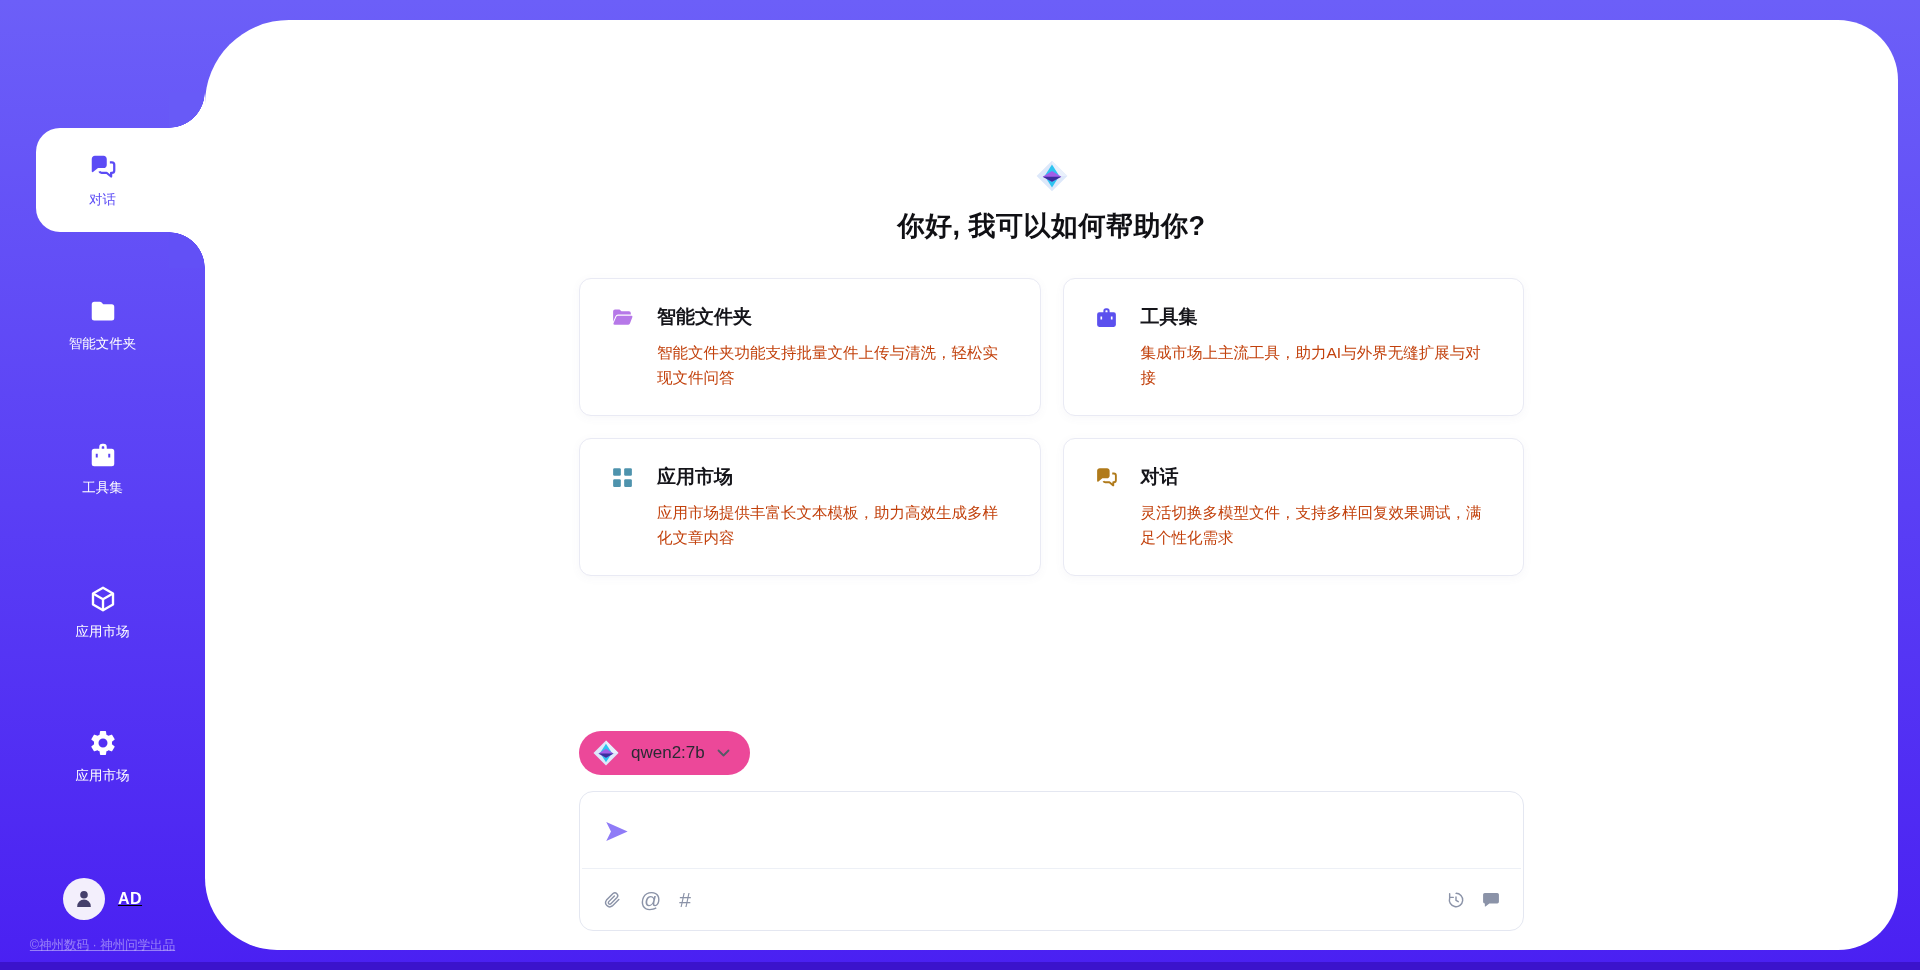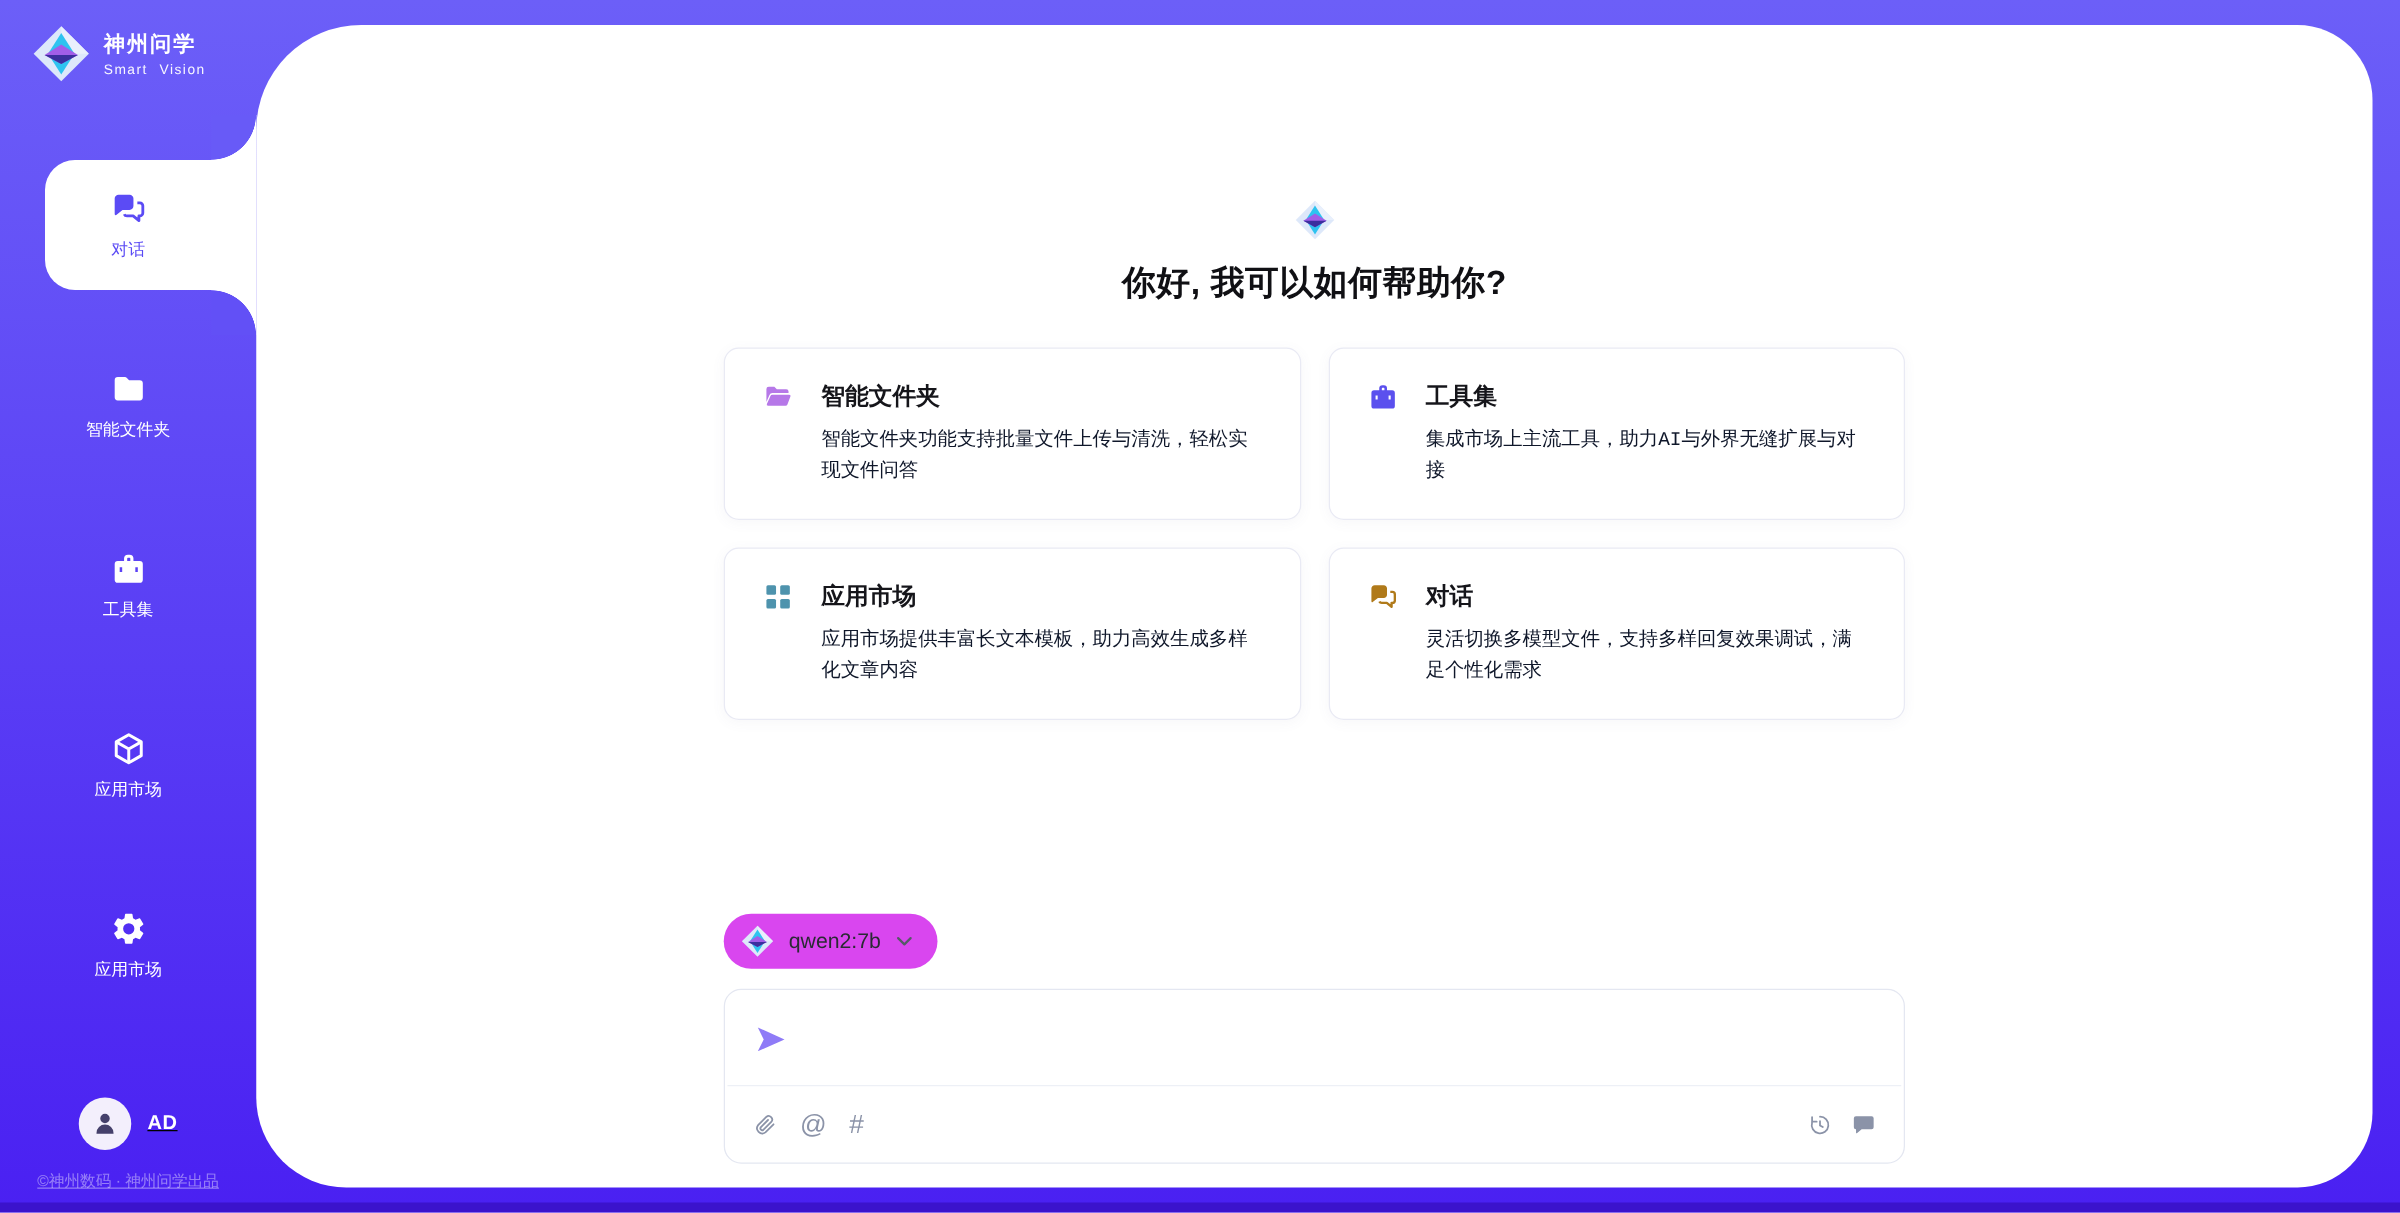--- a/index.html
+++ b/index.html
@@ -46,28 +46,28 @@
 
   .hero { display:flex; align-items:center; gap:16px; height:84px;flex-direction:column; }
   .hero-title { font-size:27px; font-weight:800; color:#101014; letter-spacing:.5px; }
 
   .cards { display:grid; grid-template-columns:1fr 1fr; gap:22px; margin-top:34px; }
   .card { background:#fff; border:1px solid #e9eaf4; border-radius:12px; padding:25px 30px;
           min-height:130px; box-shadow:0 2px 10px rgba(90,90,140,.05); cursor:pointer; }
   .card-head { display:flex; align-items:center; gap:22px; }
   .card-head .ic { width:25px; height:25px; flex:none; }
   .card-title { font-size:19px; font-weight:800; color:#15151a; }
-  .card-desc { margin:10px 0 0 47px; font-size:15.5px; line-height:1.62; color:#0f172a;font-family:Liberation Mono, monospace; }
+  .card-desc { margin:10px 0 0 47px; font-size:15.5px; line-height:1.62; color:#c2410c; }
   .icon-card-folder  { color:#b678e8; }
   .icon-card-toolbox { color:#5b50ee; }
   .icon-card-market  { color:#4e93ad; }
   .icon-card-chat    { color:#b07a1a; }
 
   .model-chip { margin-top:155px; display:inline-flex; align-items:center; gap:12px;
-                background:#d946ef; border-radius:24px; padding:9px 20px 9px 14px; cursor:pointer; }
+                background:#ec4899; border-radius:24px; padding:9px 20px 9px 14px; cursor:pointer; }
   .model-name { font-size:17px; color:#2a2a33; }
 
   .composer { margin-top:16px; width:945px; height:140px; border:1px solid #e4e7f1;
               border-radius:14px; background:#fff; display:flex; flex-direction:column; }
   .composer-top { flex:1; display:flex; padding:14px 20px 0 24px; }
   .composer-input { flex:1; border:none; outline:none; resize:none; font-size:17px; color:#333;
                     font-family:inherit; background:transparent; }
   .composer-input::placeholder { color:#b3b9c9; }
   .send-btn { background:none; border:none; cursor:pointer; align-self:flex-start; margin-top:12px; padding:0; }
   .divider { height:1px; background:#edf0f6; margin:0 2px; }
@@ -121,29 +121,20 @@
       <path d="M12 8.4v4l2.7 1.6"></path>
     </g>
     <path id="sym-chatsolid" fill="currentColor" d="M4.5 3.5h15a2 2 0 0 1 2 2v8.6a2 2 0 0 1-2 2H10l-4.6 3.7a.5.5 0 0 1-.8-.4v-3.3a2 2 0 0 1-2.1-2V5.5a2 2 0 0 1 2-2z"></path>
     <path id="sym-send" fill="#8f7bf7" d="M2 3.5L21 12 2 20.5l4.2-8.5L2 3.5z"></path>
   </defs>
 </svg>
 
 <div class="app">
 
   <div class="sidebar">
-    <div class="logo-row">
-      <svg viewBox="0 0 100 100" width="46" height="46">
-          <use href="#gem"></use>
-        </svg>
-      <div class="logo-text">
-        <span class="brand-name">神州问学</span>
-        <span class="brand-sub">Smart Vision</span>
-      </div>
-    </div>
 
     <nav class="nav">
       <div class="nav-item active">
         <span class="tab-bg"></span>
         <span class="fillet fillet-top"></span>
         <span class="fillet fillet-bottom"></span>
         <svg class="ic" viewBox="0 0 24 24">
             <use href="#sym-chat"></use>
           </svg>
         <span class="nav-label">对话</span>

